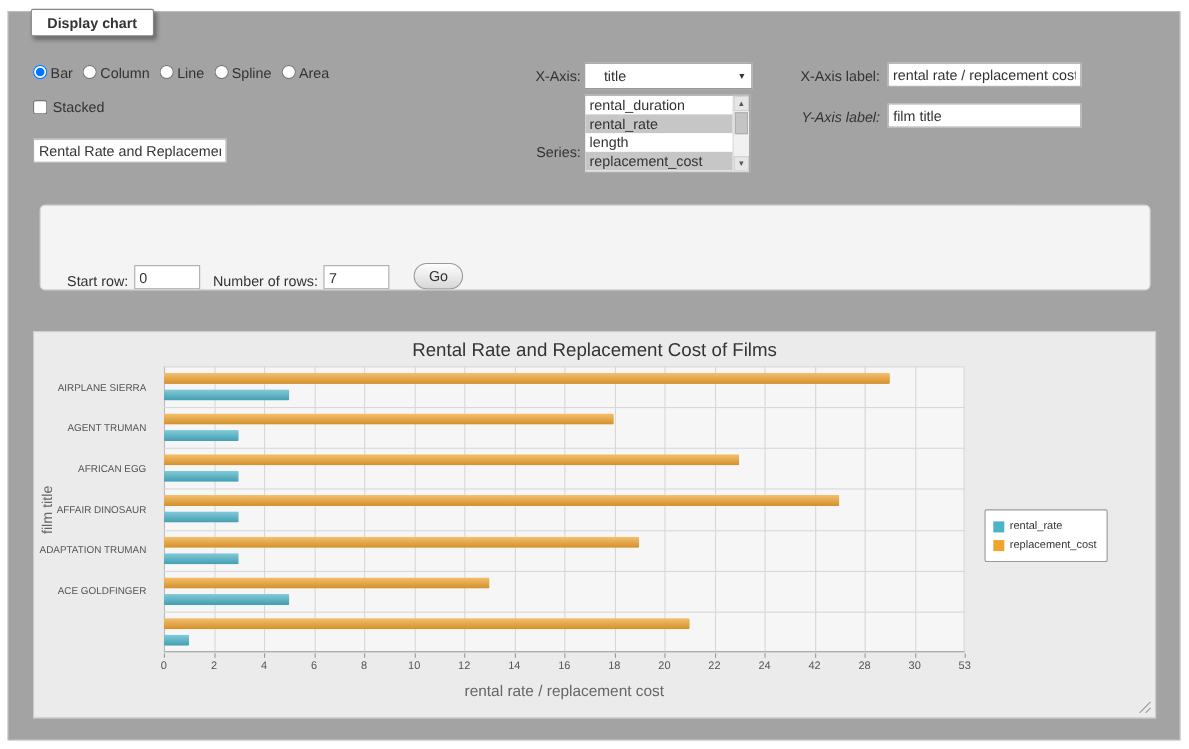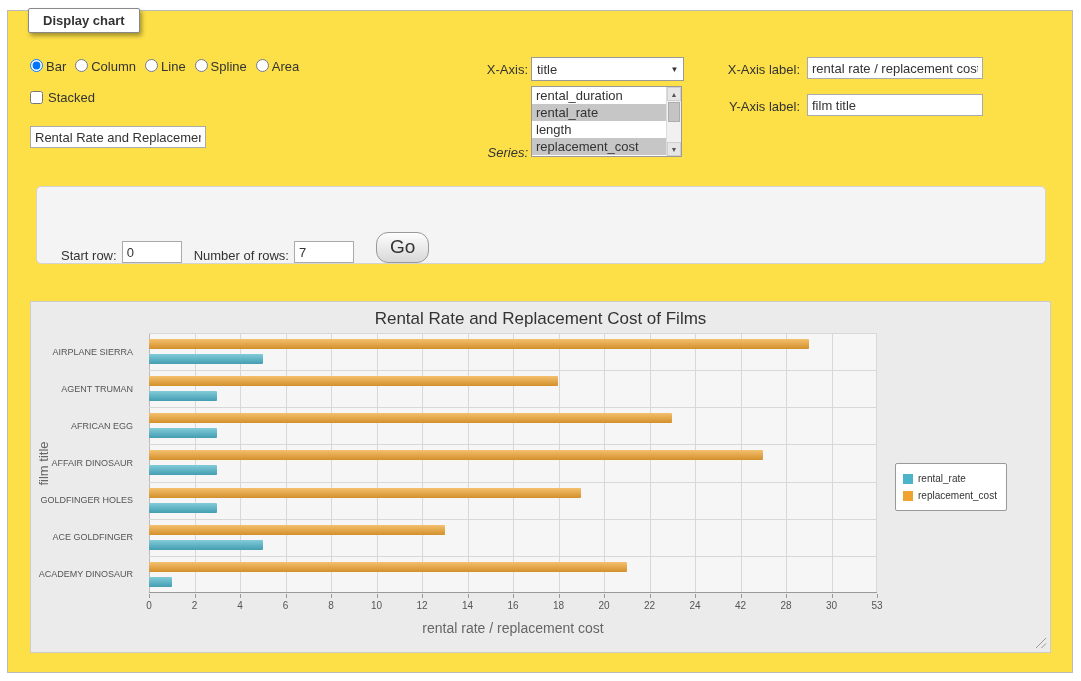--- a/index.html
+++ b/index.html
@@ -4,47 +4,47 @@
 <style>
   * { box-sizing: border-box; }
   html,body { margin:0; padding:0; }
   body {
     width:1081px; height:681px; position:relative; overflow:hidden;
     background:#ffffff; font-family:"Liberation Sans", sans-serif;
     font-size:13px; color:#333;
   }
   .outer {
     position:absolute; left:7px; top:10px; width:1066px; height:663px;
-    border:1px solid #bbb; background:#fde047;padding-left:33px;
+    border:1px solid #bbb; background:#a3a3a3;padding-left:33px;
   }
   .tab {
     position:absolute; left:20px; top:-3px; background:#fff;
     border:1px solid #888; padding:4px 14px; font-weight:bold; font-size:13px;
     border-radius:2px; box-shadow:2px 3px 4px rgba(0,0,0,0.35); z-index:5;
   }
   .radio-row { position:absolute; left:22px; top:48px; display:flex; align-items:center; }
   .radio-row label { display:flex; align-items:flex-start; margin-right:9px; cursor:default; }
   .radio-row input { margin:0 3px 0 0; }
   .stacked-row { position:absolute; left:22px; top:79px; display:flex; align-items:center; }
   .stacked-row input { margin:0 5px 0 0; }
   input[type=text] {
     border:1px solid #aaa; font-family:"Liberation Sans",sans-serif; font-size:13px;
     padding:2px 4px; color:#333; height:22px;
   }
   .title-input { position:absolute; left:22px; top:115px; width:176px; }
   .lbl { position:absolute; text-align:right; }
   .xaxis-lbl  { left:440px; top:51px;  width:80px; }
-  .series-lbl { left:440px; top:134px; width:80px;font-style:italic; }
+  .series-lbl { left:440px; top:120px; width:80px; }
   .xlabel-lbl { left:640px; top:51px;  width:152px; }
-  .ylabel-lbl { left:640px; top:88px;  width:152px; }
+  .ylabel-lbl { left:640px; top:88px;  width:152px;font-style:italic; }
   .select {
     position:absolute; left:523px; top:46px; width:153px; height:24px;
     border:1px solid #999; background:#fff; display:flex; align-items:center;
   }
-  .select .val { flex:1; padding-left:5px; overflow:hidden; white-space:nowrap; }
+  .select .val { flex:1; padding-left:5px; overflow:hidden; white-space:nowrap;margin-left:12px; }
   .select .arrow { width:17px; font-size:8px; color:#333; text-align:center; }
   .listbox {
     position:absolute; left:523px; top:75px; width:151px; height:71px;
     border:1px solid #999; background:#fff; overflow:hidden;
   }
   .listbox .opt { height:17px; line-height:17px; padding:0 16px 0 4px; white-space:nowrap; overflow:hidden; }
   .listbox .opt.sel { background:#c6c6c6; }
   .sb { position:absolute; right:0; top:0; bottom:0; width:15px; background:#f1f1f1; border-left:1px solid #dcdcdc; }
   .sb .up, .sb .down {
     position:absolute; left:0; width:14px; height:14px; font-size:7px; color:#555;
@@ -58,21 +58,21 @@
     position:absolute; left:28px; top:175px; width:1010px; height:78px;
     background:#f4f4f4; border:1px solid #d4d4d4; border-radius:5px;
     display:flex; align-items:flex-end; padding-left:24px;
   }
   .rows-panel span { margin-right:5px; }
   .rows-panel .ml { margin-left:12px; }
   .small-input { width:60px; }
   .go-btn {
     margin-left:22px; padding:3px 13px 4px 13px; border:1px solid #999; border-radius:12px;
     background:linear-gradient(#fdfdfd,#d8d8d8); font-family:"Liberation Sans",sans-serif;
-    font-size:19px; color:#333; cursor:pointer;
+    font-size:13px; color:#333; cursor:pointer;
   }
   .chart-panel {
     position:absolute; left:22px; top:290px; width:1021px; height:352px;
     background:#ebebeb; border:1px solid #ccc;
   }
   .chart-title { position:absolute; top:7px; left:0; width:100%; text-align:center; font-size:17px; color:#333; }
   .plot {
     position:absolute; left:118px; top:31px; width:728px; height:260px;
     background:#f6f6f6; border-bottom:1px solid #999;
   }
@@ -255,17 +255,16 @@
       <div class="tick-mark" style="left: 755px;"></div>
       <div class="tick-label" style="left: 742px;">28</div>
       <div class="tick-mark" style="left: 800.5px;"></div>
       <div class="tick-label" style="left: 787.5px;">30</div>
       <div class="tick-mark" style="left: 846px;"></div>
       <div class="tick-label" style="left: 833px;">53</div>
       <div class="cat-label" style="top: 31px; height: 37.1429px;">AIRPLANE SIERRA</div>
       <div class="cat-label" style="top: 68.1429px; height: 37.1429px;">AGENT TRUMAN</div>
       <div class="cat-label" style="top: 105.286px; height: 37.1429px;">AFRICAN EGG</div>
       <div class="cat-label" style="top: 142.429px; height: 37.1429px;">AFFAIR DINOSAUR</div>
-      <div class="cat-label" style="top: 179.571px; height: 37.1429px;">GOLDFINGER HOLES</div>
+      <div class="cat-label" style="top: 179.571px; height: 37.1429px;">ADAPTATION TRUMAN</div>
       <div class="cat-label" style="top: 216.714px; height: 37.1429px;">ACE GOLDFINGER</div>
-      <div class="cat-label" style="top: 253.857px; height: 37.1429px;">ACADEMY DINOSAUR</div>
     </div>
 </div>
 
 </body></html>

